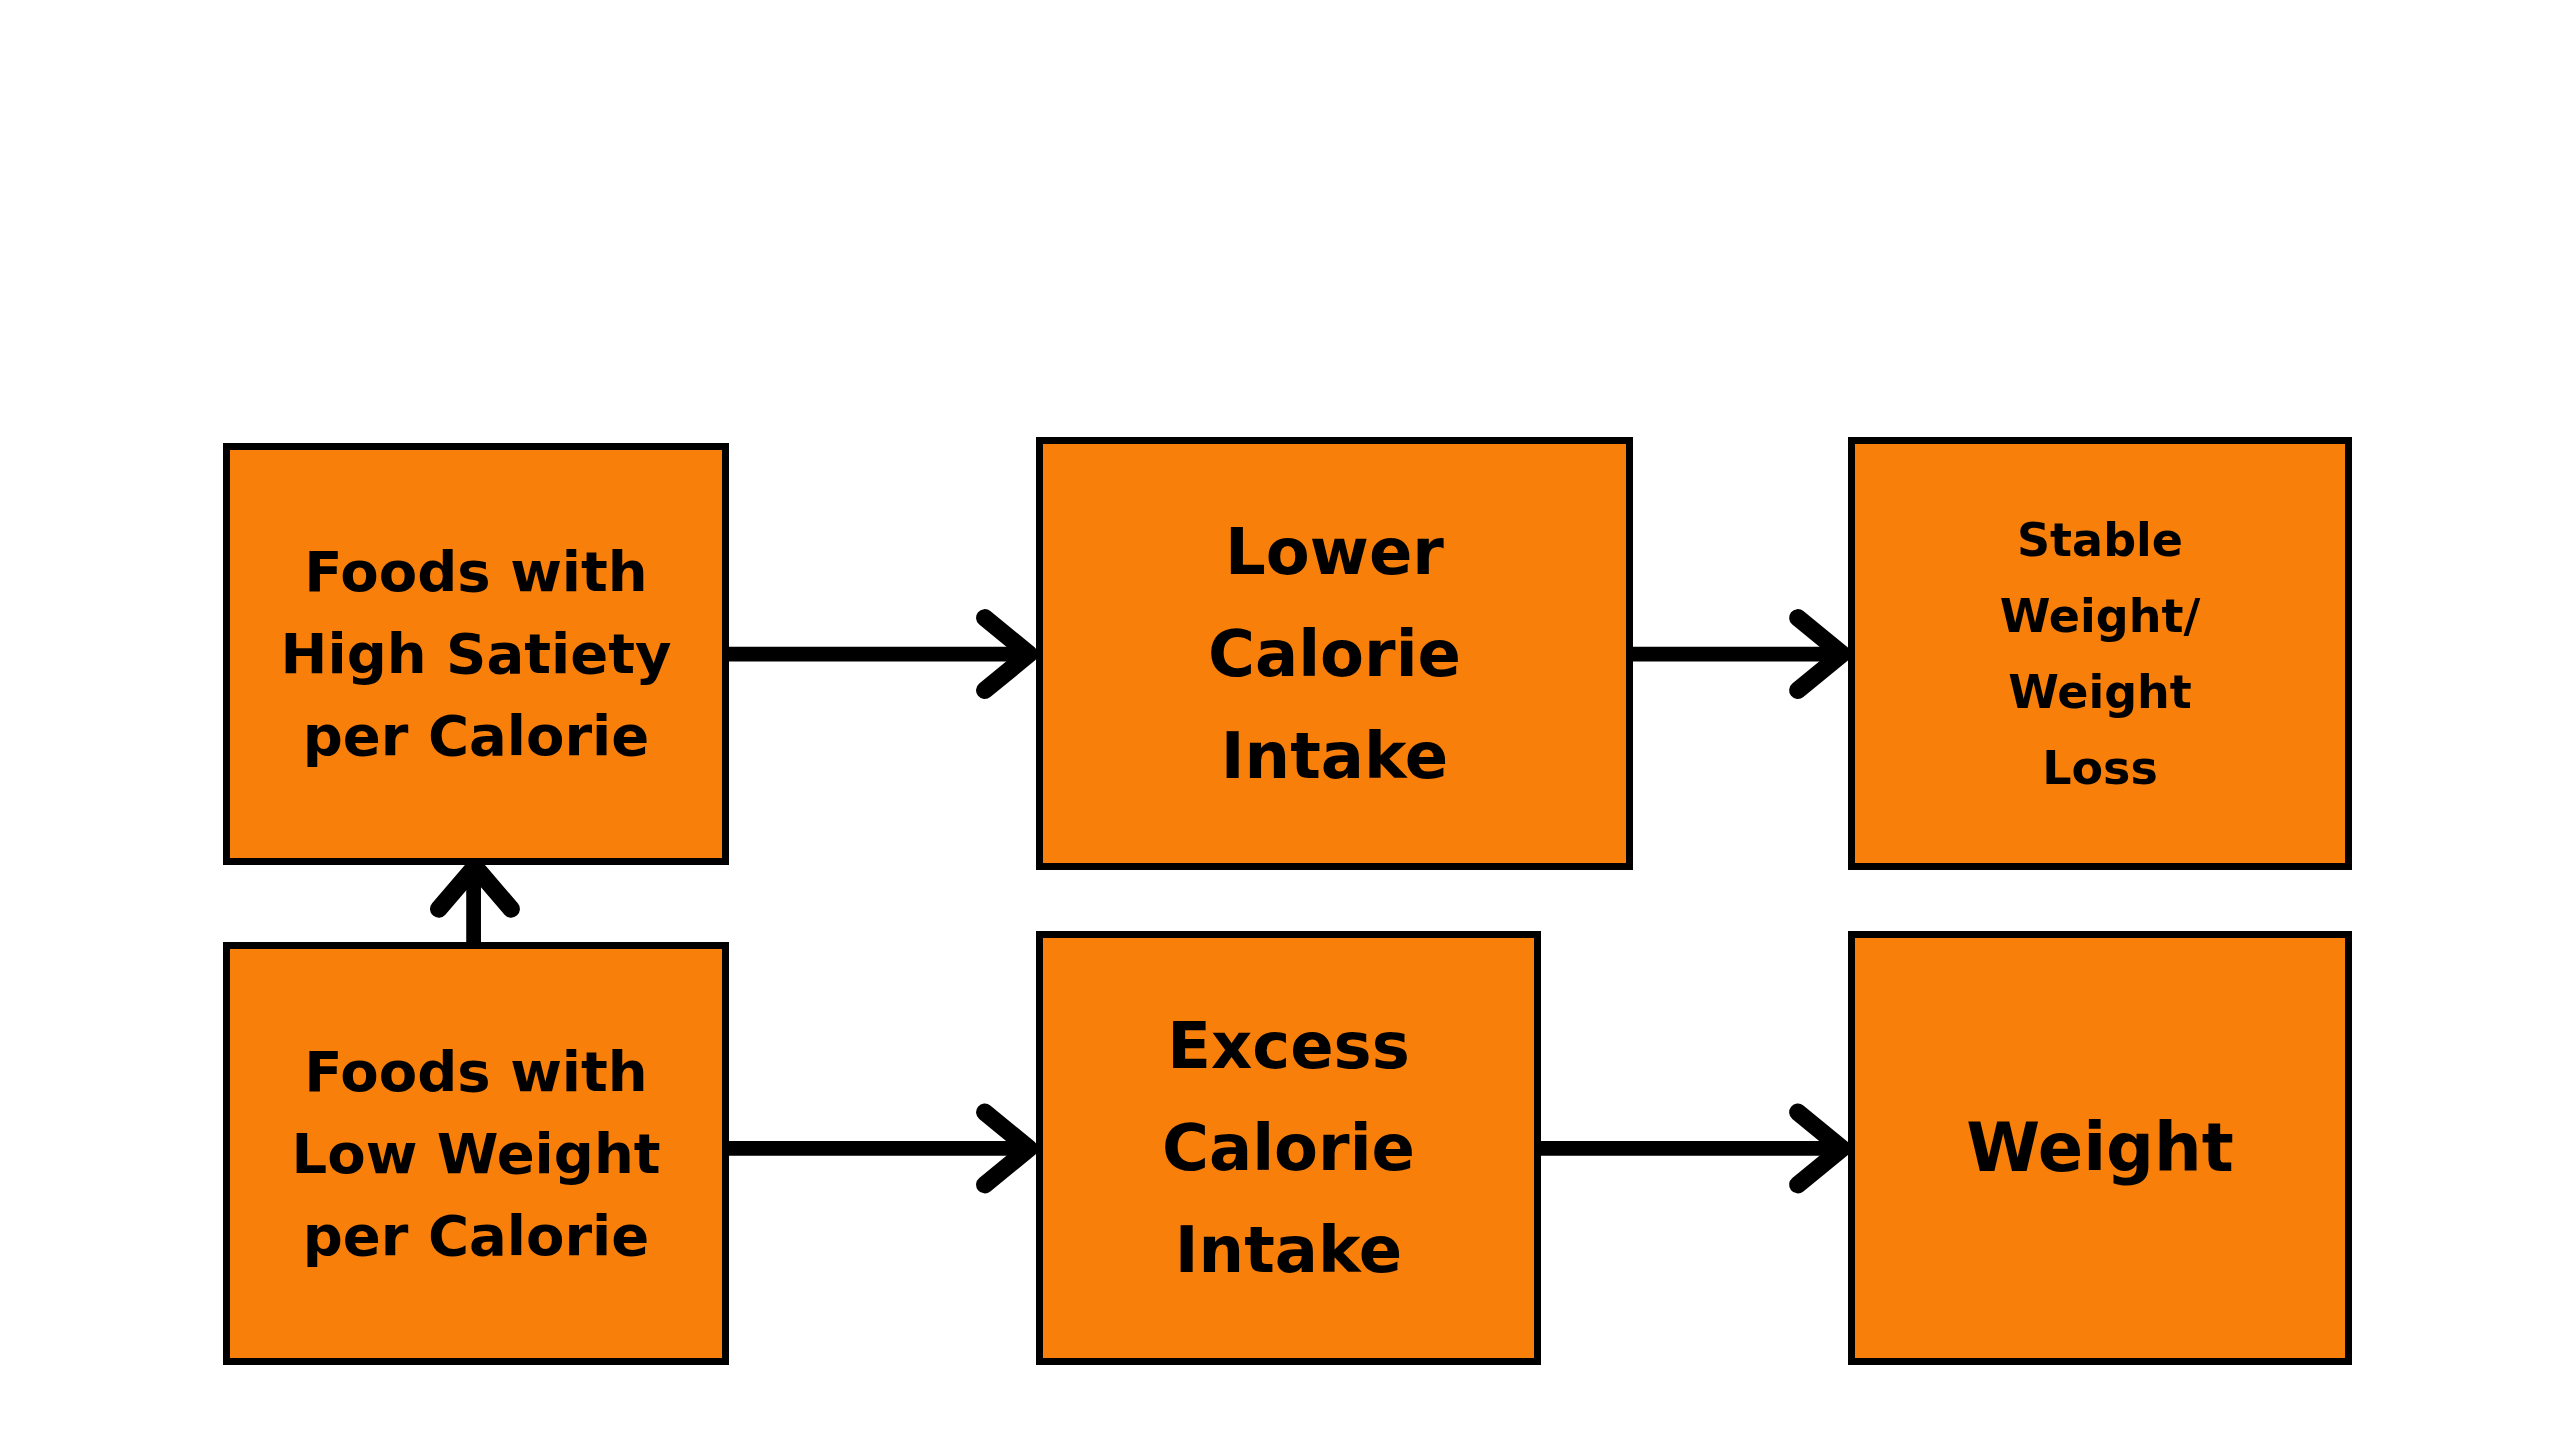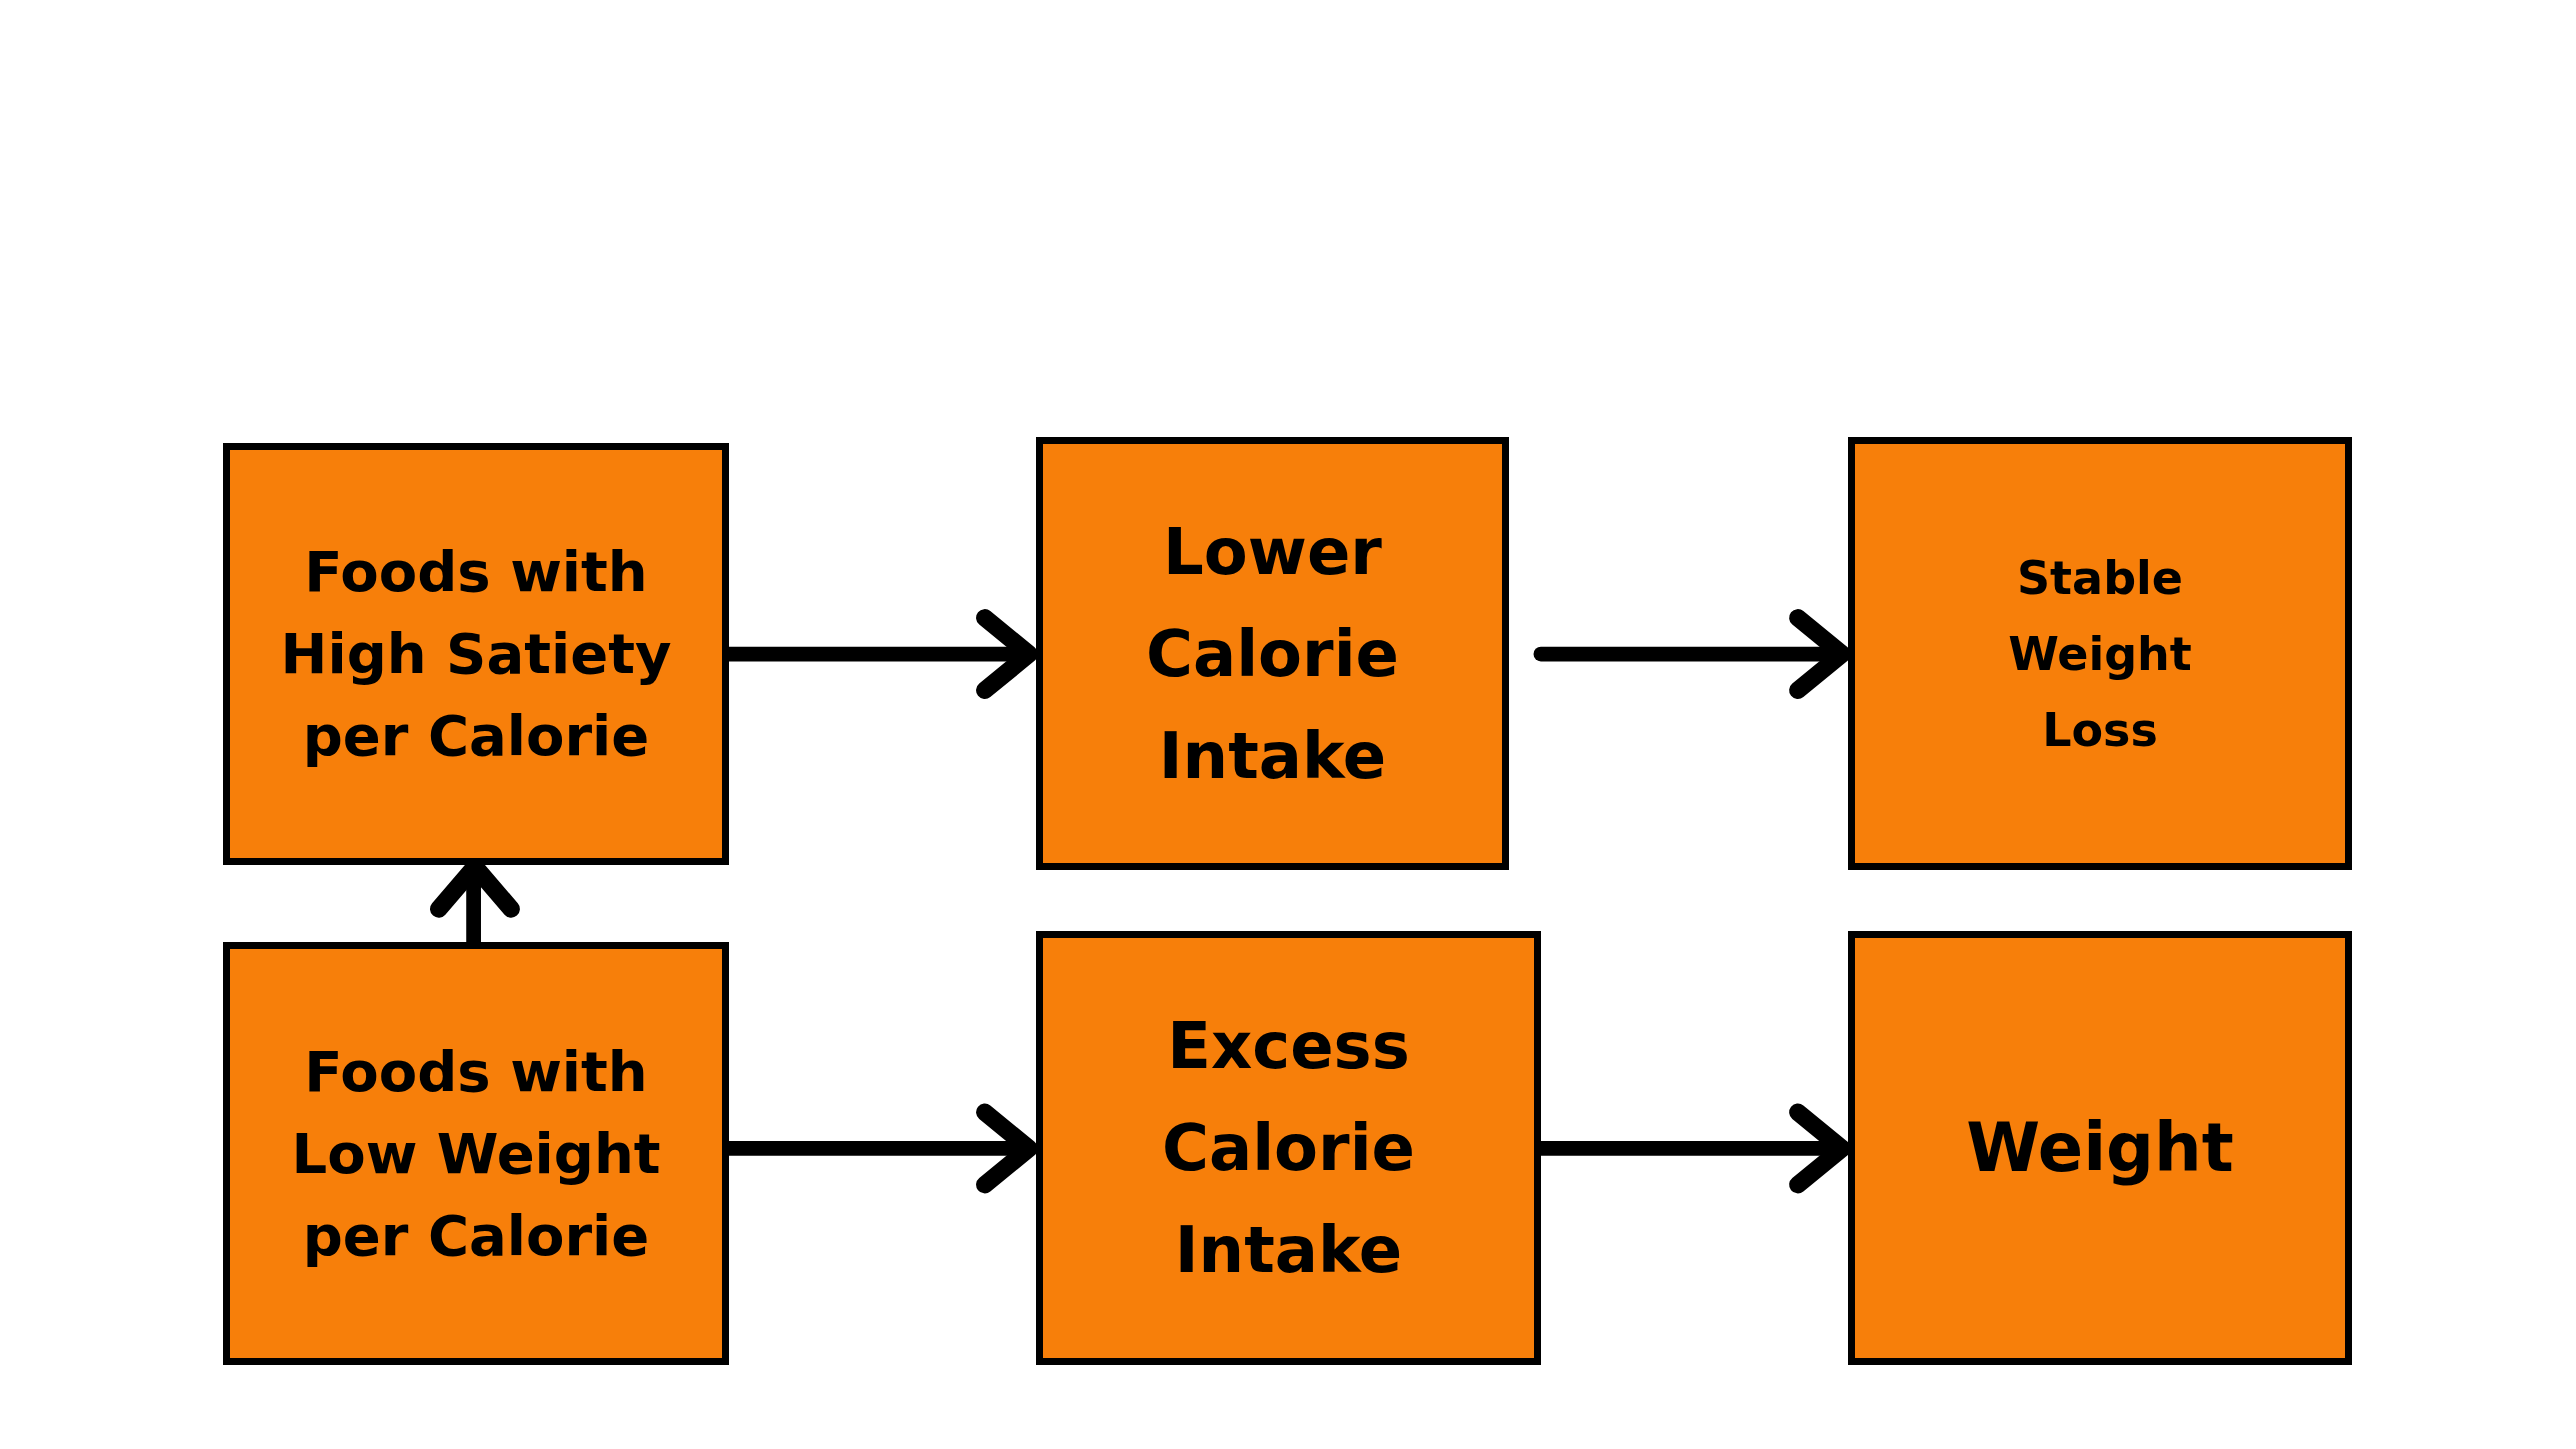--- a/index.html
+++ b/index.html
@@ -38,21 +38,21 @@
     font-weight: 700;
     z-index: 2;
   }
   .node .line {
     display: block;
     white-space: pre;
   }
 
   
   #node-high-satiety   { left: 223px;  top: 443px;  width: 506px;  height: 422px; }
-  #node-lower-intake   { left: 1036px; top: 437px;  width: 473px;  height: 433px; }
+  #node-lower-intake   { left: 1036px; top: 437px;  width: 597px;  height: 433px; }
   #node-stable-weight  { left: 1848px; top: 437px;  width: 504px;  height: 433px; text-align: right; }
   #node-low-satiety    { left: 223px;  top: 942px; width: 506px;  height: 423px; }
   #node-excess-intake  { left: 1036px; top: 931px; width: 505px;  height: 434px; }
   #node-weight-gain    { left: 1848px; top: 931px; width: 504px;  height: 434px; }
 
   
   #node-high-satiety  .line,
   #node-low-satiety   .line { font-size: 56px; line-height: 82px; }
   #node-lower-intake  .line,
   #node-excess-intake .line { font-size: 64px; line-height: 102px; }
@@ -119,20 +119,21 @@
   </div>
 
   <div class="node" id="node-lower-intake">
     <span class="line">Lower</span>
     <span class="line">Calorie</span>
     <span class="line">Intake</span>
   </div>
 
   <div class="node" id="node-stable-weight">
     <span class="line">Stable</span>
+    <span class="line">Weight/</span>
     <span class="line">Weight</span>
     <span class="line">Loss</span>
   </div>
 
   <div class="node" id="node-low-satiety">
     <span class="line">Foods with</span>
     <span class="line">Low Weight</span>
     <span class="line">per Calorie</span>
   </div>
 

